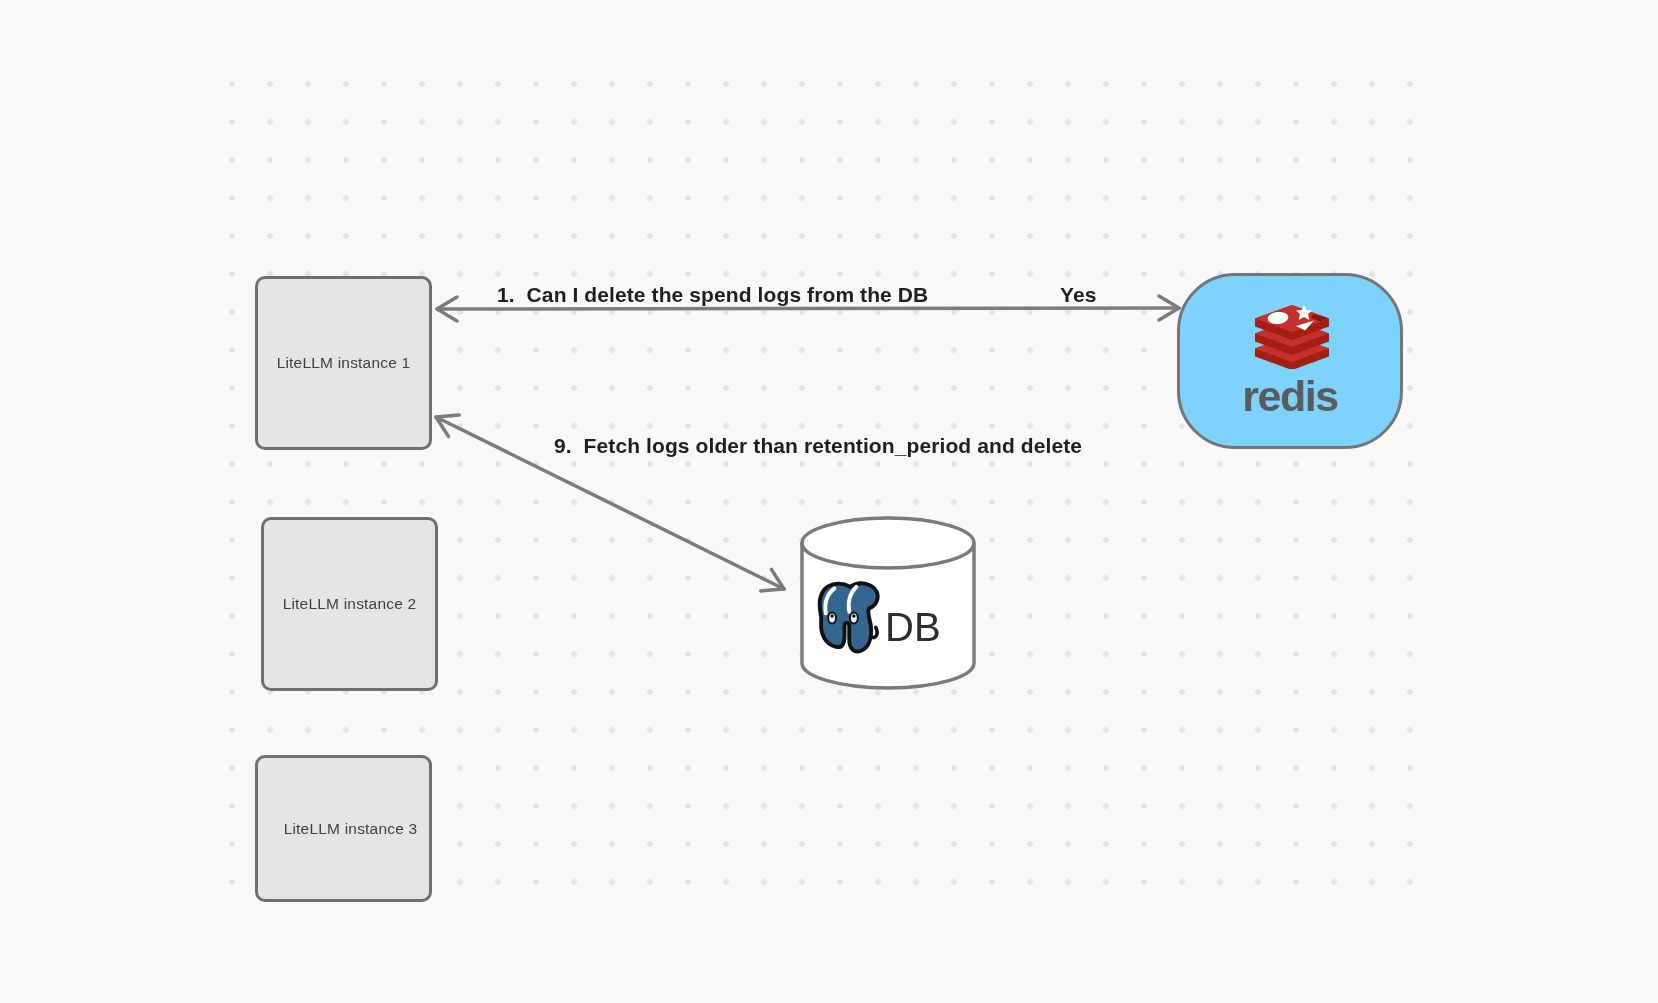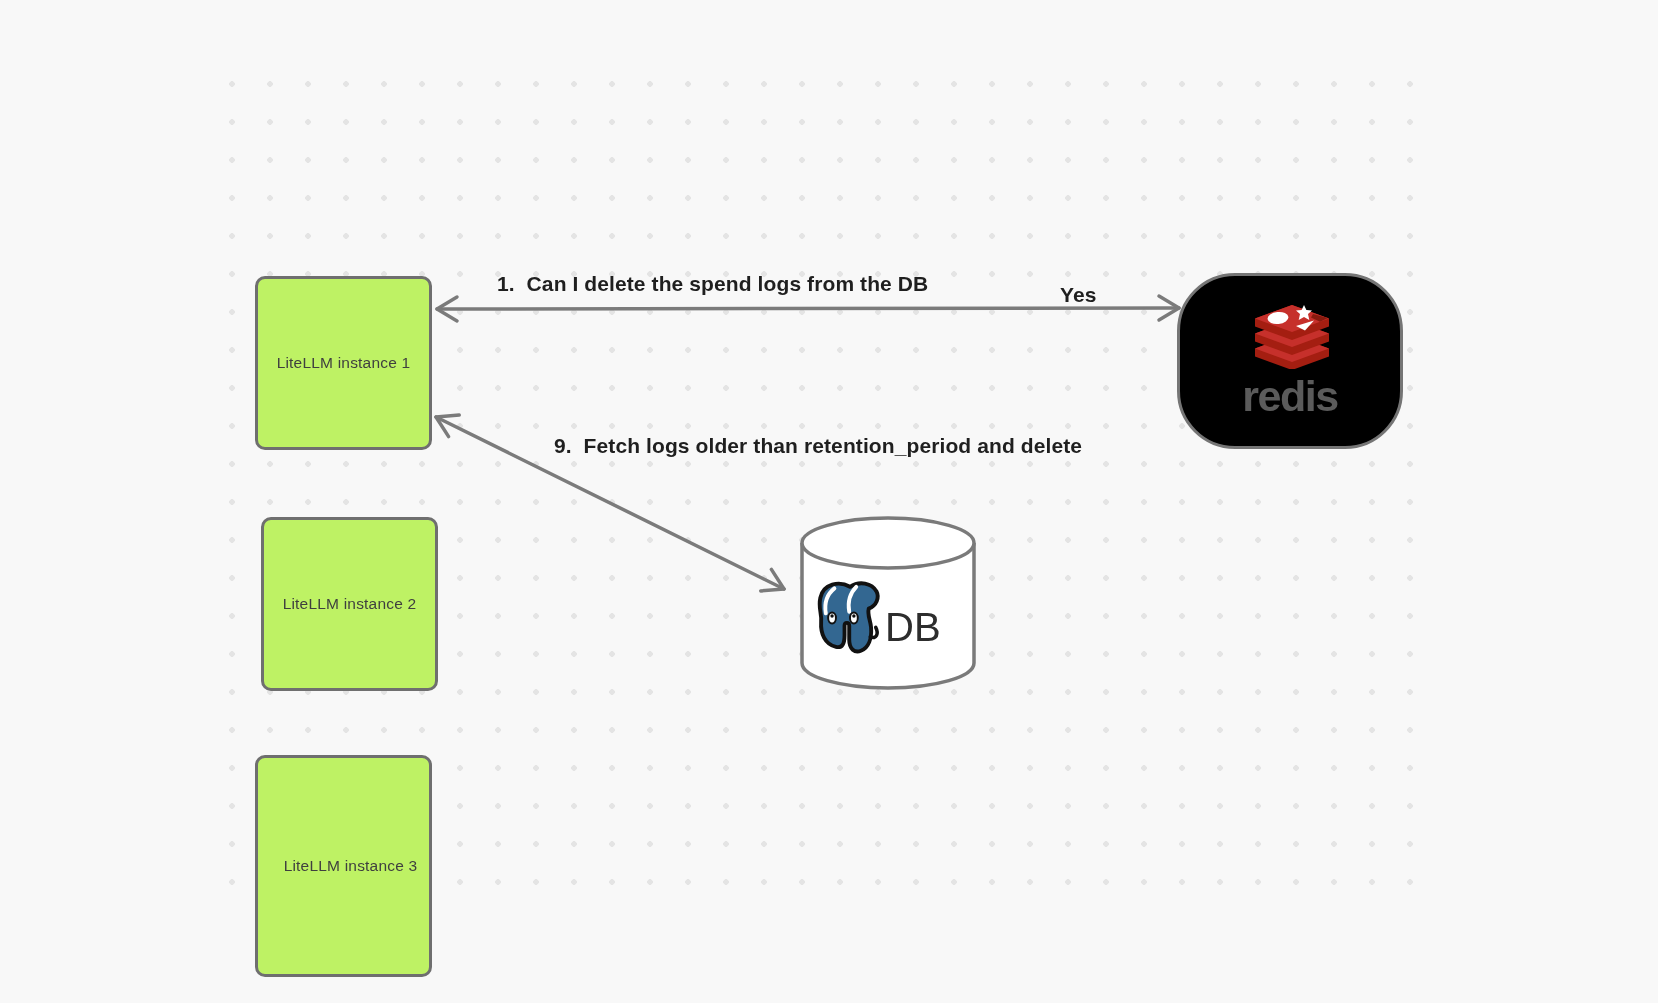--- a/index.html
+++ b/index.html
@@ -10,66 +10,66 @@
     overflow:hidden;
   }
   .canvas{position:relative;width:1658px;height:1003px;}
   .dot-grid{
     position:absolute;left:213px;top:65px;width:1216px;height:836px;
     background-image:radial-gradient(circle, #e4e4e4 2.6px, rgba(0,0,0,0) 3px);
     background-size:38px 38px;
   }
   .node-box{
     position:absolute;width:177px;height:174px;
-    background:#bef264;
+    background:#e5e5e5;
     border:3.5px solid #6f6f6f;
     border-radius:10px;
     display:flex;align-items:center;justify-content:center;
     box-sizing:border-box;
   }
   .node-box .node-label{
     font-size:15.5px;color:#3f3f3f;letter-spacing:.2px;
   }
   .redis-node{
     position:absolute;left:1177px;top:273px;width:226px;height:176px;
-    background:#000000;border:3.5px solid #757575;border-radius:58px;
+    background:#7dd3fc;border:3.5px solid #757575;border-radius:58px;
     box-sizing:border-box;
   }
   .redis-icon{position:absolute;left:73px;top:29px;}
   .redis-wordmark{
     position:absolute;left:0;top:96px;width:100%;
     text-align:center;
     font-size:43px;font-weight:700;color:#5b5b5b;letter-spacing:-1.5px;
   }
   .db-node{position:absolute;left:797px;top:515px;}
   .arrows-layer{position:absolute;left:0;top:0;pointer-events:none;}
   .arrows-layer line{pointer-events:stroke;}
   .edge-label{
     position:absolute;
     font-size:21px;font-weight:700;color:#1f1f1f;
     white-space:pre;letter-spacing:.1px;
   }
-  .lbl-1{left:497px;top:272px;}
+  .lbl-1{left:497px;top:283px;}
   .lbl-yes{left:1060px;top:283px;}
   .lbl-2{left:554px;top:434px;}
 </style>
 </head>
 <body>
 
 <div class="canvas">
 
   <div class="dot-grid"></div>
 
   <div class="node-box" style="left:255px;top:276px;">
     <span class="node-label">LiteLLM instance 1</span>
   </div>
   <div class="node-box" style="left:261px;top:517px;">
     <span class="node-label">LiteLLM instance 2</span>
   </div>
-  <div class="node-box" style="left:255px;top:755px;height:222px;padding-left:14px;">
+  <div class="node-box" style="left:255px;top:755px;height:147px;padding-left:14px;">
     <span class="node-label">LiteLLM instance 3</span>
   </div>
 
   <div class="redis-node">
     <svg class="redis-icon" width="78" height="64" viewBox="0 0 78 64" aria-hidden="true">
 
       <path d="M39,30 l37,13.5 v8 l-37,13.5 l-37,-13.5 v-8 z" fill="#a41e11"></path>
       <path d="M39,30 l37,13.5 -37,13.5 -37,-13.5 z" fill="#c6302b"></path>
 
       <path d="M39,15 l37,13.5 v8 l-37,13.5 l-37,-13.5 v-8 z" fill="#a41e11"></path>

